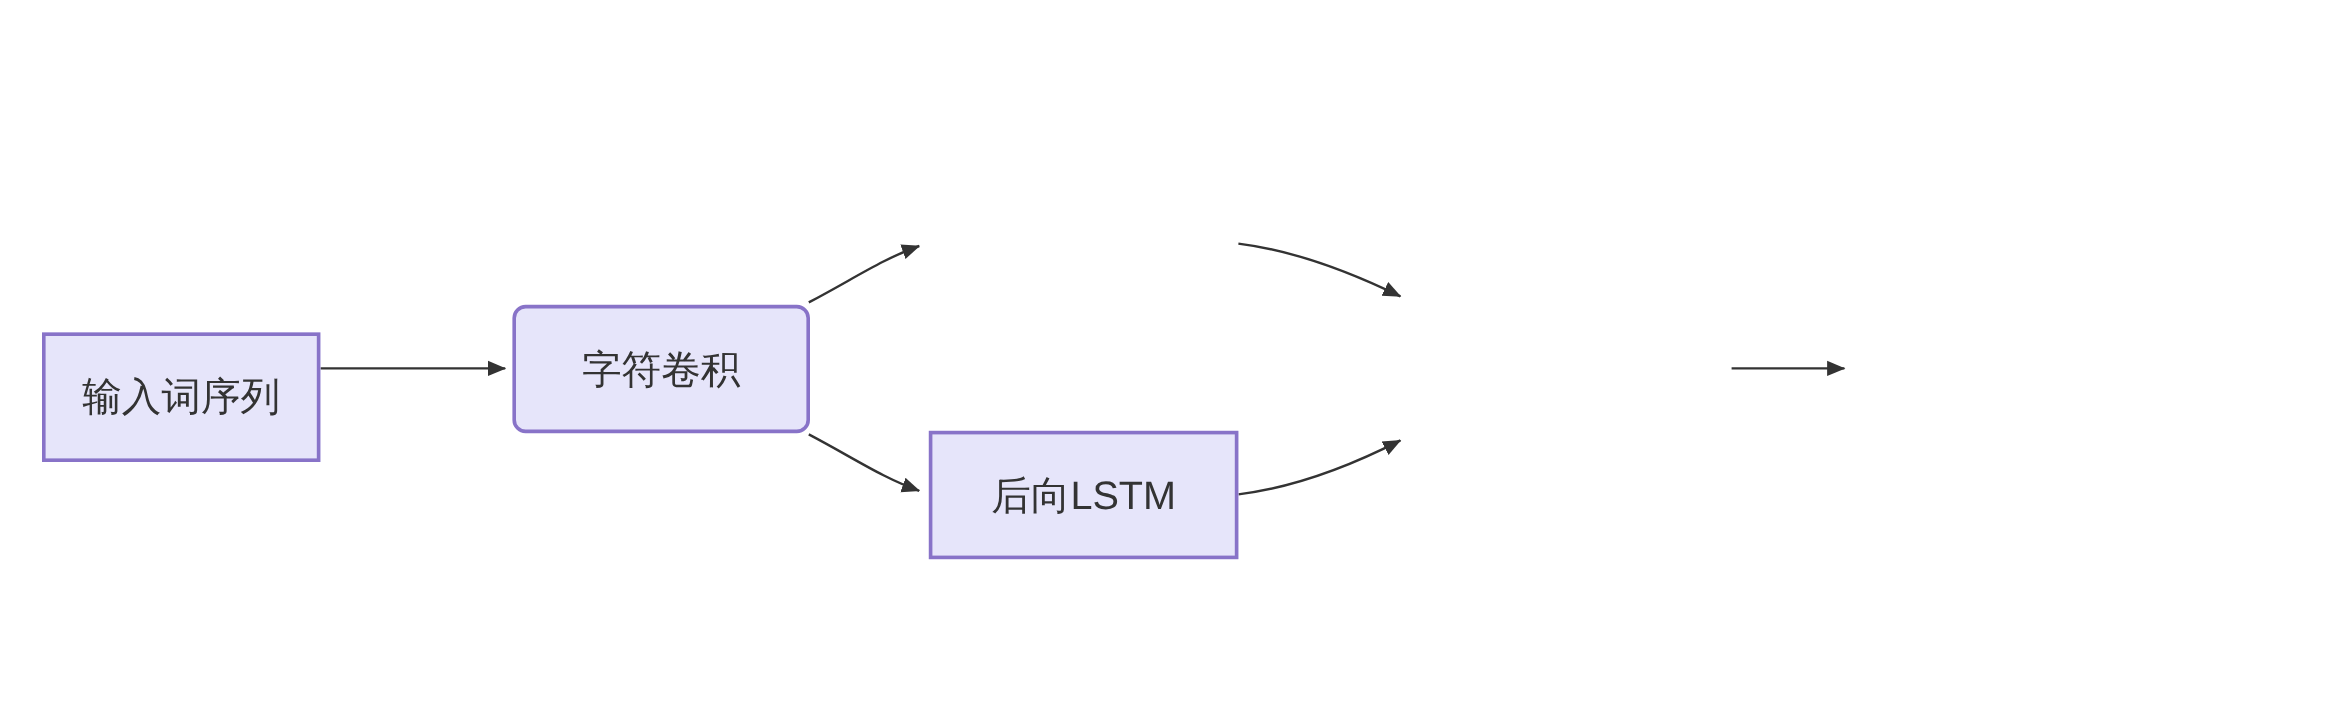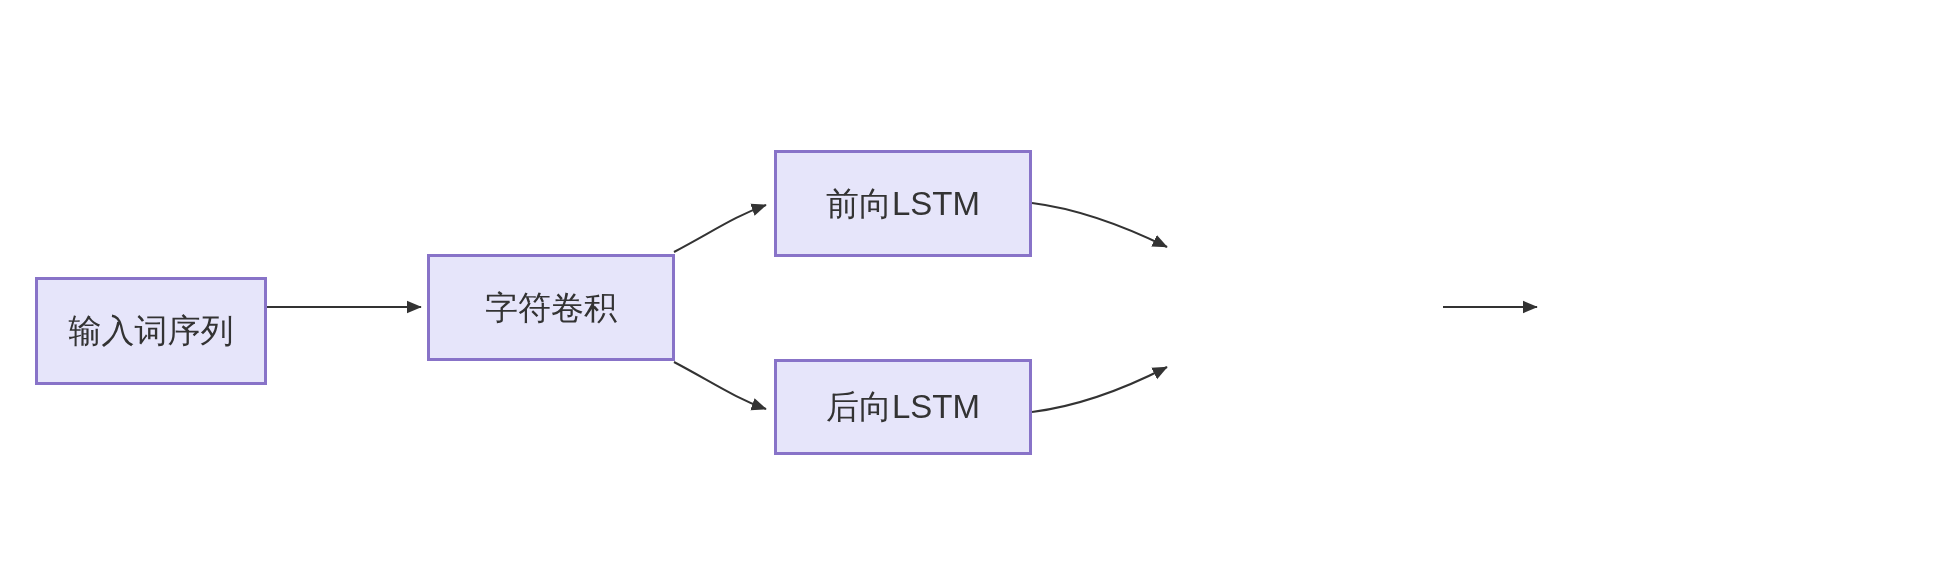--- a/index.html
+++ b/index.html
@@ -71,27 +71,24 @@
     <path class="edge" d="M 674 362 C 712 382, 735 398, 766 409" marker-end="url(#arrowhead)"></path>
     <path class="edge" d="M 1032 203 C 1080 209, 1126 227, 1167 247" marker-end="url(#arrowhead)"></path>
     <path class="edge" d="M 1032 412 C 1080 406, 1126 388, 1167 367" marker-end="url(#arrowhead)"></path>
     <path class="edge" d="M 1443 307 L 1537 307" marker-end="url(#arrowhead)"></path>
   </svg>
 
   <div class="node" style="left:35px; top:253px; width:232px; height:108px;margin-top:24px;">
     <span class="node-label">输入词序列</span>
   </div>
 
-  <div class="node" style="left:427px; top:254px; width:248px; height:107px;">
+  <div class="node" style="left:427px; top:254px; width:248px; height:107px;border-radius:11px;">
     <span class="node-label">字符卷积</span>
   </div>
 
-  <div class="node" style="left:774px; top:150px; width:258px; height:107px;">
-    <span class="node-label">前向LSTM</span>
-  </div>
 
-  <div class="node" style="left:774px; top:359px; width:258px; height:96px;">
+  <div class="node" style="left:774px; top:359px; width:258px; height:107px;">
     <span class="node-label">后向LSTM</span>
   </div>
 
 
 
 </div>
 
 </body></html>

